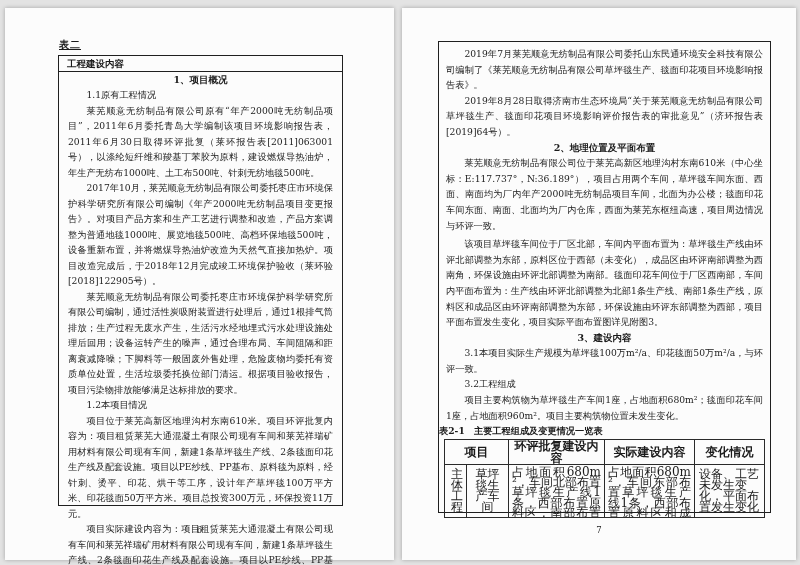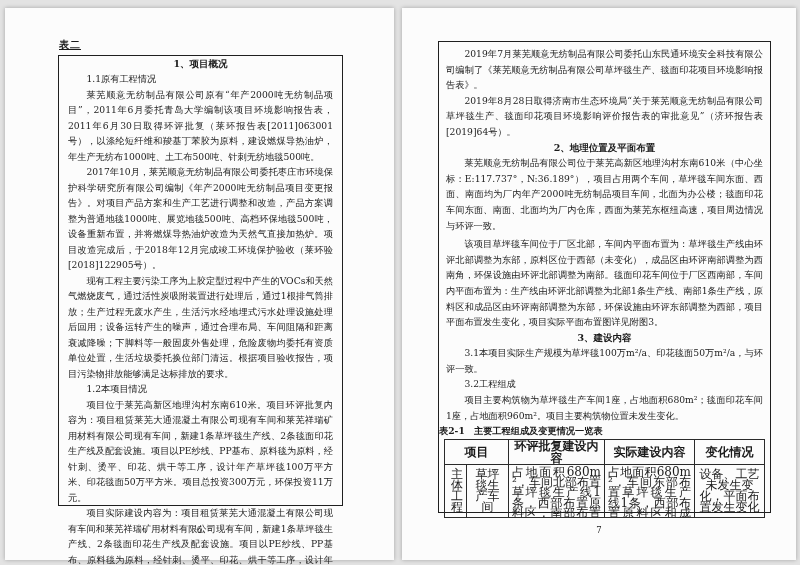--- a/index.html
+++ b/index.html
@@ -87,40 +87,41 @@
   td.cname {
     text-align: center; line-height: 11px;
     padding: 0 5px; word-break: break-all;
   }
   td.cbody div {
     height: 51px; overflow: hidden;
     line-height: 10.3px; padding: 1px 3px;
     text-align: justify; word-break: break-all;
   }
   td.cchange {
-    text-align: center; line-height: 11px; padding: 0 4px;
+    line-height: 11px; padding: 0 4px;
   }
   .page-no {
     position: absolute; bottom: 25px; left: 0; right: 0;
     text-align: center; font-size: 8.5px;
   }
 </style>
 </head>
 <body>
 
 <div class="viewer">
 
   <div class="page" id="page-left">
     <div class="tbl2-label">表二</div>
     <div class="content-box" id="box-left">
+      <div class="box-title">工程建设内容</div>
       <div class="h-num">1、项目概况</div>
       <p class="indent">1.1原有工程情况</p>
       <p class="indent">莱芜顺意无纺制品有限公司原有“年产2000吨无纺制品项目”，2011年6月委托青岛大学编制该项目环境影响报告表，2011年6月30日取得环评批复（莱环报告表[2011]063001号），以涤纶短纤维和羧基丁苯胶为原料，建设燃煤导热油炉，年生产无纺布1000吨、土工布500吨、针刺无纺地毯500吨。</p>
       <p class="indent">2017年10月，莱芜顺意无纺制品有限公司委托枣庄市环境保护科学研究所有限公司编制《年产2000吨无纺制品项目变更报告》。对项目产品方案和生产工艺进行调整和改造，产品方案调整为普通地毯1000吨、展览地毯500吨、高档环保地毯500吨，设备重新布置，并将燃煤导热油炉改造为天然气直接加热炉。项目改造完成后，于2018年12月完成竣工环境保护验收（莱环验[2018]122905号）。</p>
-      <p class="indent">现有工程主要污染工序为上胶定型过程中产生的VOCs和天然气燃烧废气，通过活性炭吸附装置进行处理后，通过1根排气筒排放；生产过程无废水产生，生活污水经地埋式污水处理设施处理后回用；设备运转产生的噪声，通过合理布局、车间阻隔和距离衰减降噪；下脚料等一般固废外售处理，危险废物均委托有资质单位处置，生活垃圾委托换位部门清运。根据项目验收报告，项目污染物排放能够满足达标排放的要求。</p>
+      <p class="indent">莱芜顺意无纺制品有限公司委托枣庄市环境保护科学研究所有限公司编制，通过活性炭吸附装置进行处理后，通过1根排气筒排放；生产过程无废水产生，生活污水经地埋式污水处理设施处理后回用；设备运转产生的噪声，通过合理布局、车间阻隔和距离衰减降噪；下脚料等一般固废外售处理，危险废物均委托有资质单位处置，生活垃圾委托换位部门清运。根据项目验收报告，项目污染物排放能够满足达标排放的要求。</p>
       <p class="indent">1.2本项目情况</p>
       <p class="indent">项目位于莱芜高新区地理沟村东南610米。项目环评批复内容为：项目租赁莱芜大通混凝土有限公司现有车间和莱芜祥瑞矿用材料有限公司现有车间，新建1条草坪毯生产线、2条毯面印花生产线及配套设施。项目以PE纱线、PP基布、原料毯为原料，经针刺、烫平、印花、烘干等工序，设计年产草坪毯100万平方米、印花毯面50万平方米。项目总投资300万元，环保投资11万元。</p>
       <p class="indent">项目实际建设内容为：项目租赁莱芜大通混凝土有限公司现有车间和莱芜祥瑞矿用材料有限公司现有车间，新建1条草坪毯生产线、2条毯面印花生产线及配套设施。项目以PE纱线、PP基布、原料毯为原料，经针刺、烫平、印花、烘干等工序，设计年产草坪毯100万平方米、印花毯面50万平方米。项目总投资300万元，环保投资11万元。</p>
     </div>
     <div class="page-no">6</div>
   </div>
 
   <div class="page" id="page-right">
     <div class="content-box" id="box-right">
       <p class="indent">2019年7月莱芜顺意无纺制品有限公司委托山东民通环境安全科技有限公司编制了《莱芜顺意无纺制品有限公司草坪毯生产、毯面印花项目环境影响报告表》。</p>

